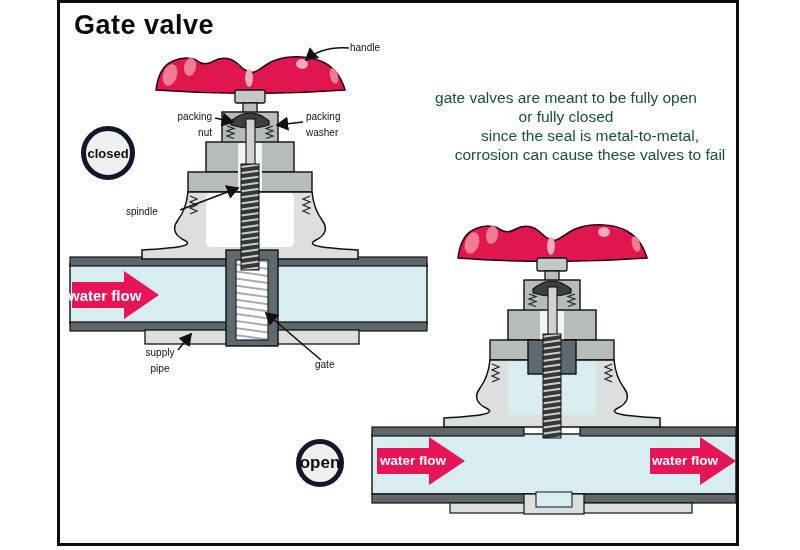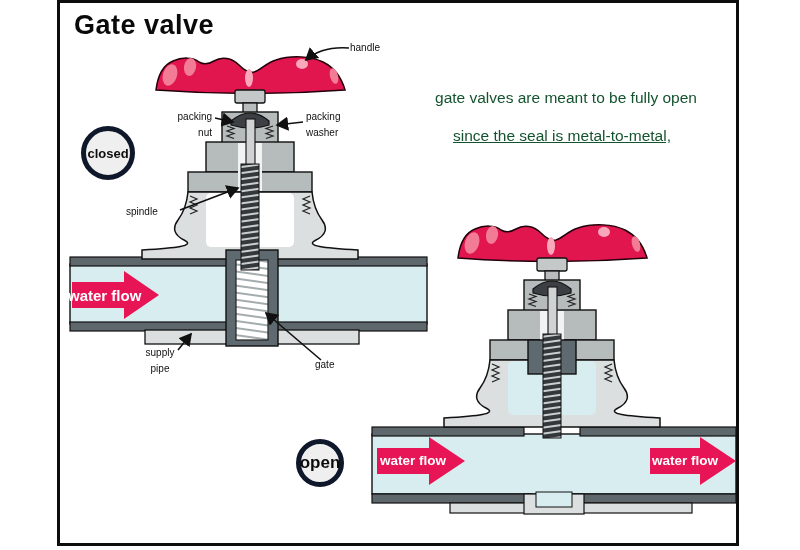--- a/index.html
+++ b/index.html
@@ -147,24 +147,26 @@
 
   <div class="abs lbl ca" style="left:128px;top:345px;width:64px;">
     <div>supply</div>
     <div>pipe</div>
   </div>
 
   <div class="abs lbl" style="left:315px;top:357px;">gate</div>
 
   <div class="abs note" style="left:420px;top:88px;">
     <div>gate valves are meant to be fully open</div>
+    <div>or fully closed</div>
   </div>
 
-  <div class="abs note" style="left:416px;top:126px;text-decoration:underline;">
+  <div class="abs note" style="left:444px;top:126px;">
     <div>since the seal is metal-to-metal,</div>
+    <div>corrosion can cause these valves to fail</div>
   </div>
 
   <div class="abs flow big" style="left:68px;top:287px;">water flow</div>
   <div class="abs flow small" style="left:380px;top:453px;">water flow</div>
   <div class="abs flow small" style="left:652px;top:453px;">water flow</div>
 
   <div class="abs badge closed">
     <span>closed</span>
   </div>
   <div class="abs badge open">

